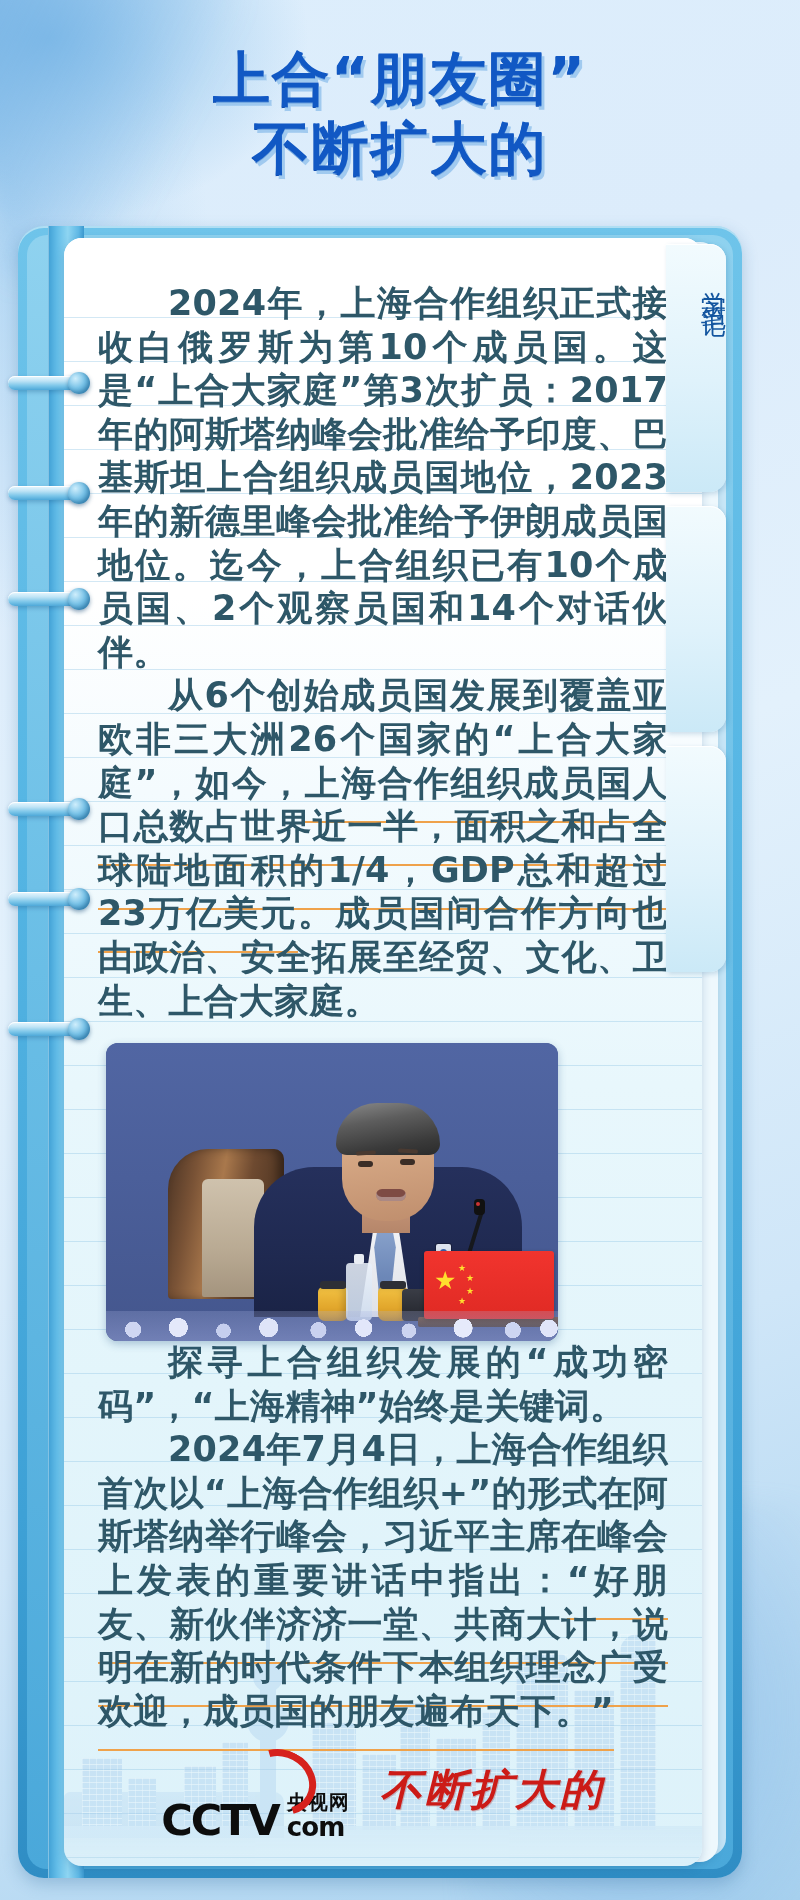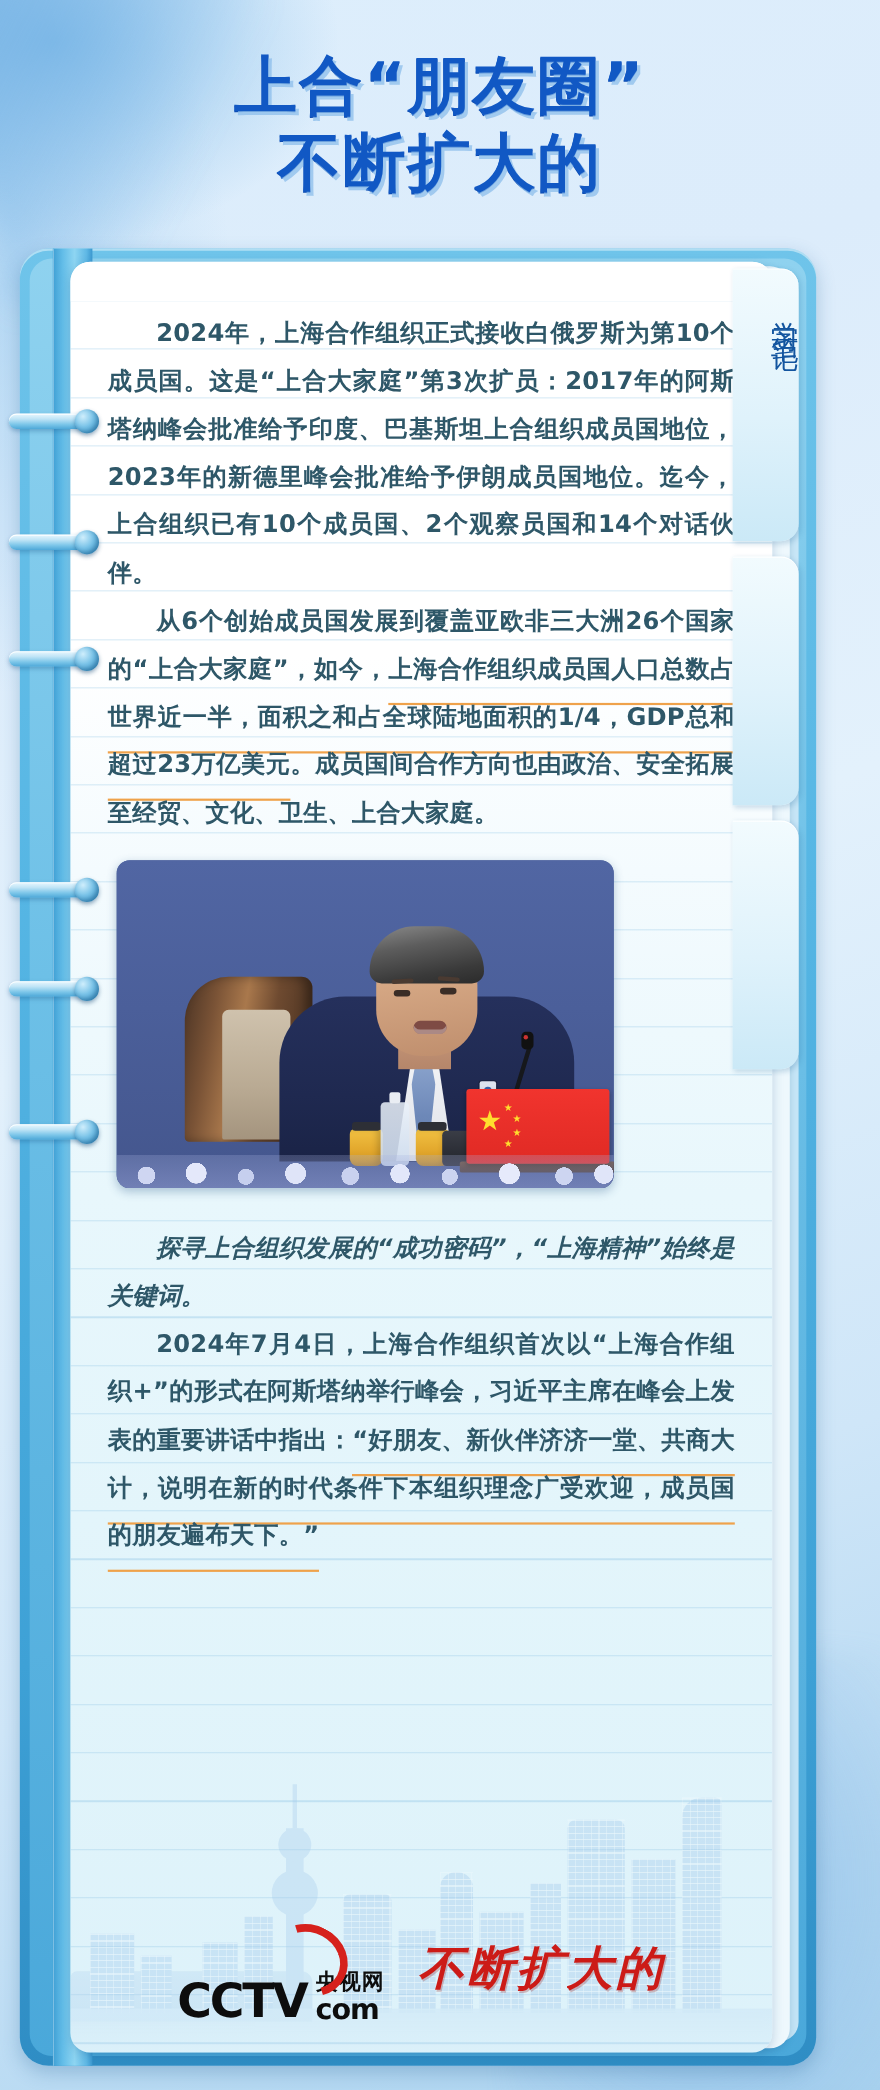--- a/index.html
+++ b/index.html
@@ -117,21 +117,21 @@
 
   .sheet-content{
     position:absolute;left:0;right:0;top:0;bottom:0;
     padding:44px 34px 0 34px;box-sizing:border-box;z-index:2;
   }
 
   
   .para{
     font-family:"DejaVu Sans","Liberation Sans",sans-serif;
     font-weight:bold;
-    font-size:22px;line-height:43.6px;
+    font-size:35px;line-height:43.6px;
     color:#2e5768;
     text-indent:2em;text-align:justify;
     letter-spacing:.2px;
     margin:0;
   }
   .hl{
     border-bottom:2px solid #efa24b;
     padding-bottom:18px;
   }
 
@@ -431,21 +431,21 @@
           <div class="ph-flag"></div>
           <div class="ph-star big">★</div>
           <div class="ph-star s1">★</div>
           <div class="ph-star s2">★</div>
           <div class="ph-star s3">★</div>
           <div class="ph-star s4">★</div>
           <div class="ph-flowers"></div>
         </div>
       </div>
 
-      <p class="para" style="margin-top:34px;font-style:italic;">
+      <p class="para" style="margin-top:0;">
         <span>探寻上合组织发展的“成功密码”，“上海精神”始终是关键词。</span>
       </p>
 
       <p class="para">
         <span>2024年7月4日，上海合作组织首次以“上海合作组织+”的形式在阿斯塔纳举行峰会，习近平主席在峰会上发表的重要讲话中指出：</span><span class="hl">“好朋友、新伙伴济济一堂、共商大计，说明在新的时代条件下本组织理念广受欢迎，成员国的朋友遍布天下。”</span>
       </p>
     </div>
 
     <div class="footer">
       <div class="cctv">

